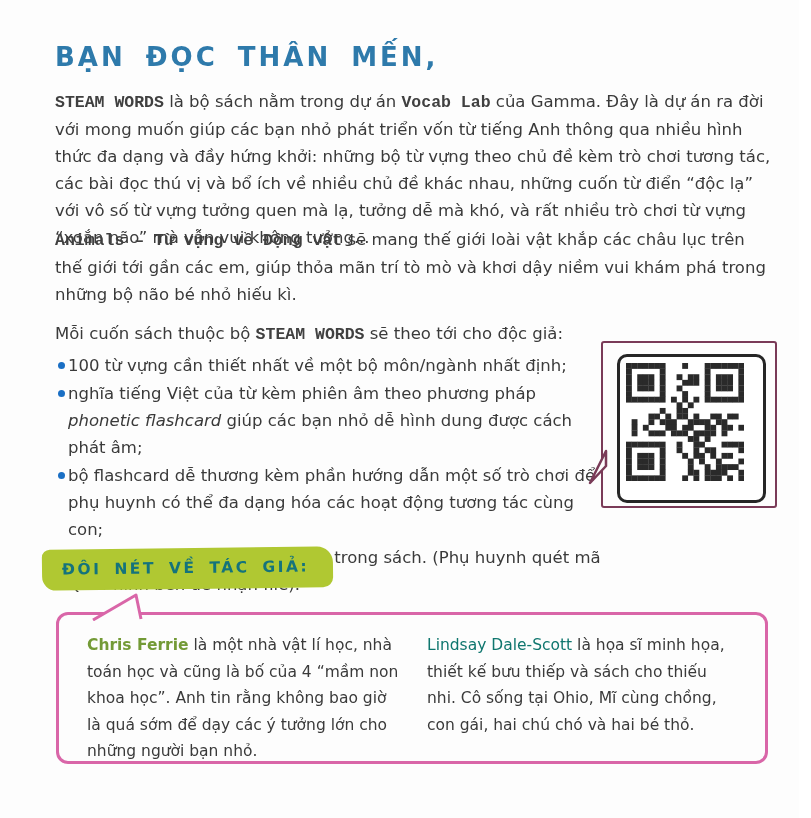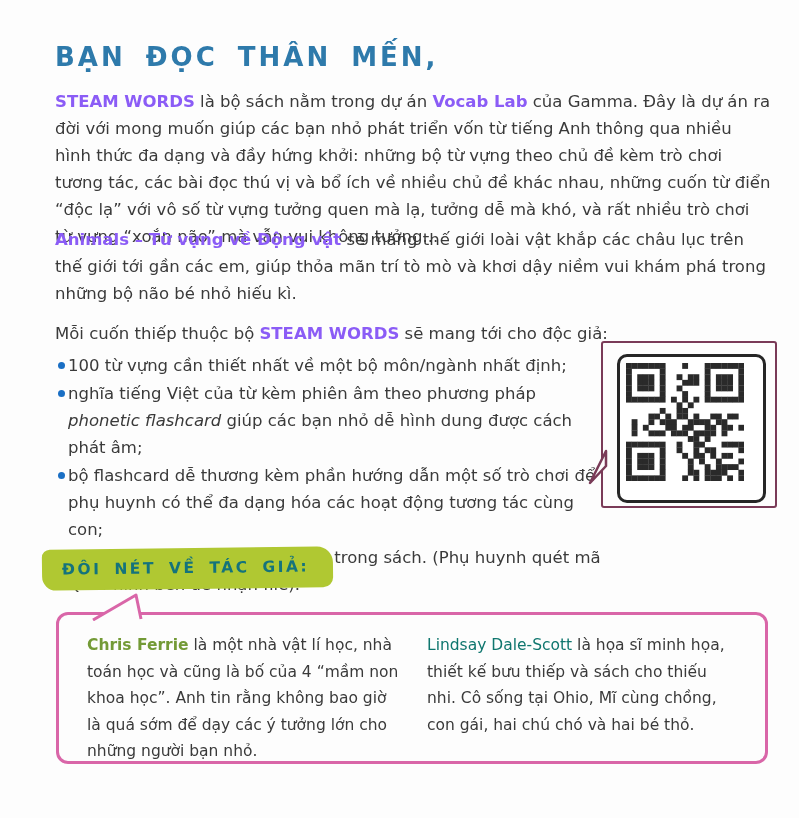--- a/index.html
+++ b/index.html
@@ -18,21 +18,21 @@
     color:#2e7aab;
   }
   
   .body-par{
     position:absolute;left:55px;margin:0;
     font-size:16.5px;line-height:27px;color:#3a3a3a;
   }
   .p1{top:88px;width:716px;}
   .p2{top:226px;width:716px;}
   .lead{top:320px;width:600px;}
-  .blue-bold{color:#8b5cf6;font-weight:bold;}
+  .blue-bold{color:#404040;font-weight:bold;font-family:Liberation Mono, monospace;}
   
   .feature-list{
     position:absolute;left:58px;top:352px;width:548px;
     margin:0;padding:0;list-style:none;
     font-size:16.5px;line-height:27px;
   }
   .feature-item{display:flex;gap:3px;margin:0 0 1px 0;}
   .bullet-dot{
     flex:0 0 auto;width:7px;height:7px;border-radius:50%;
     background:#1a6fc4;margin-top:10px;
@@ -79,21 +79,21 @@
 <body>
 
 <div class="page">
 
   <h1 class="main-title">BẠN ĐỌC THÂN MẾN,</h1>
 
   <p class="body-par p1"><strong class="blue-bold">STEAM WORDS</strong><span> là bộ sách nằm trong dự án </span><strong class="blue-bold">Vocab Lab</strong><span> của Gamma. Đây là dự án ra đời với mong muốn giúp các bạn nhỏ phát triển vốn từ tiếng Anh thông qua nhiều hình thức đa dạng và đầy hứng khởi: những bộ từ vựng theo chủ đề kèm trò chơi tương tác, các bài đọc thú vị và bổ ích về nhiều chủ đề khác nhau, những cuốn từ điển “độc lạ” với vô số từ vựng tưởng quen mà lạ, tưởng dễ mà khó, và rất nhiều trò chơi từ vựng “xoắn não” mà vẫn vui không tưởng...</span></p>
 
   <p class="body-par p2"><strong class="blue-bold">Animals – Từ vựng về Động vật</strong><span> sẽ mang thế giới loài vật khắp các châu lục trên thế giới tới gần các em, giúp thỏa mãn trí tò mò và khơi dậy niềm vui khám phá trong những bộ não bé nhỏ hiếu kì.</span></p>
 
-  <p class="body-par lead"><span>Mỗi cuốn thiếp thuộc bộ </span><strong class="blue-bold">STEAM WORDS</strong><span> sẽ mang tới cho độc giả:</span></p>
+  <p class="body-par lead"><span>Mỗi cuốn sách thuộc bộ </span><strong class="blue-bold">STEAM WORDS</strong><span> sẽ theo tới cho độc giả:</span></p>
 
   <ul class="feature-list">
     <li class="feature-item">
       <span class="bullet-dot"></span>
       <span class="feature-text">100 từ vựng cần thiết nhất về một bộ môn/ngành nhất định;</span>
     </li>
     <li class="feature-item">
       <span class="bullet-dot"></span>
       <span class="feature-text"><span>nghĩa tiếng Việt của từ kèm phiên âm theo phương pháp </span><em>phonetic flashcard</em><span> giúp các bạn nhỏ dễ hình dung được cách phát âm;</span></span>
     </li>

